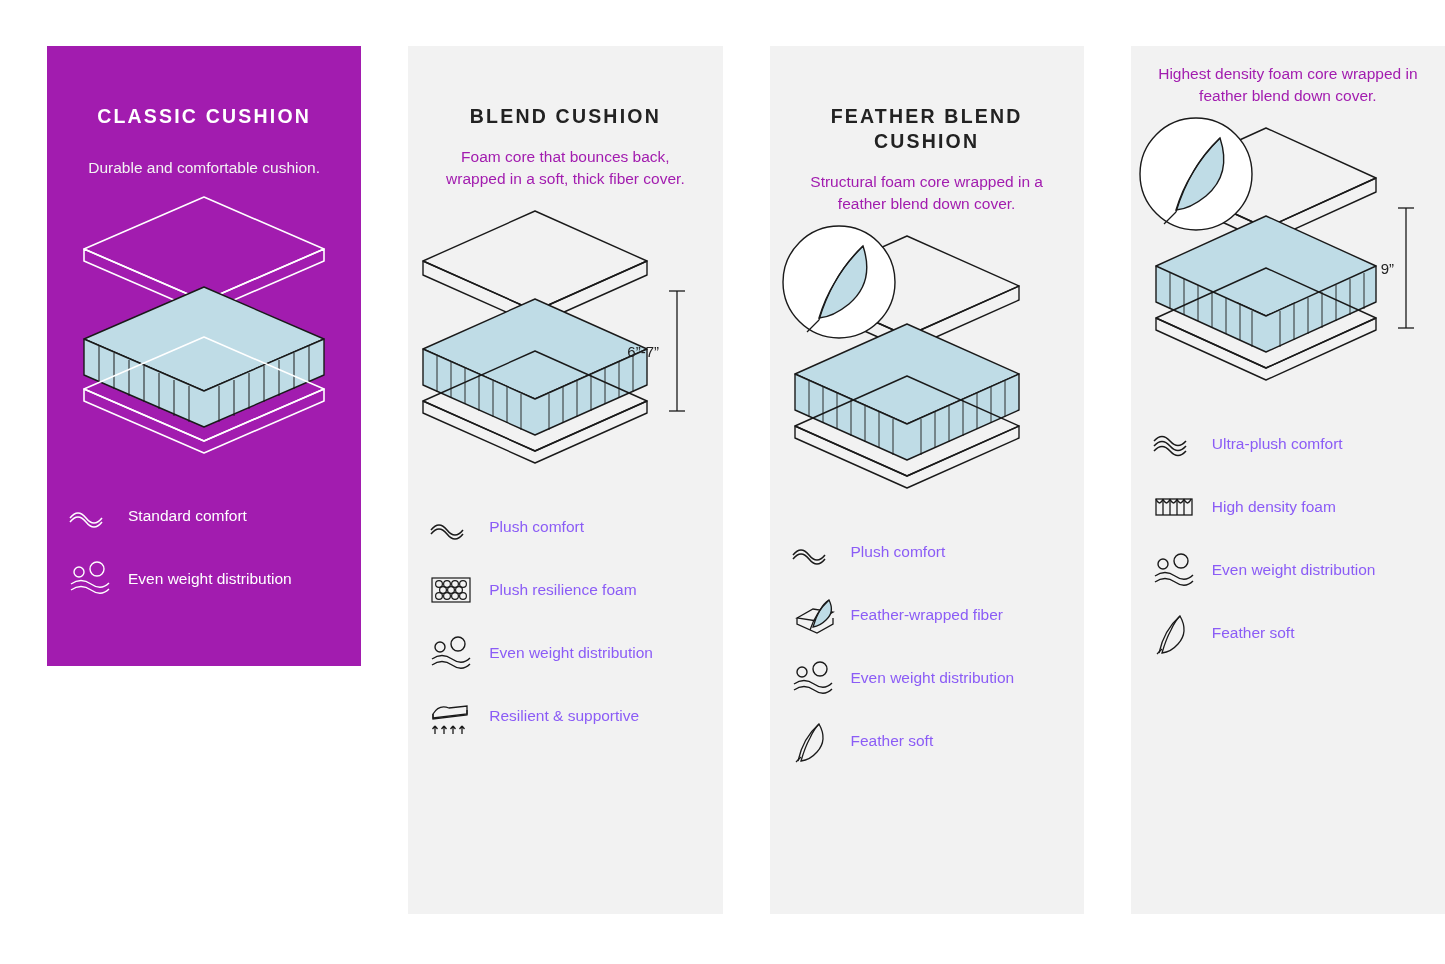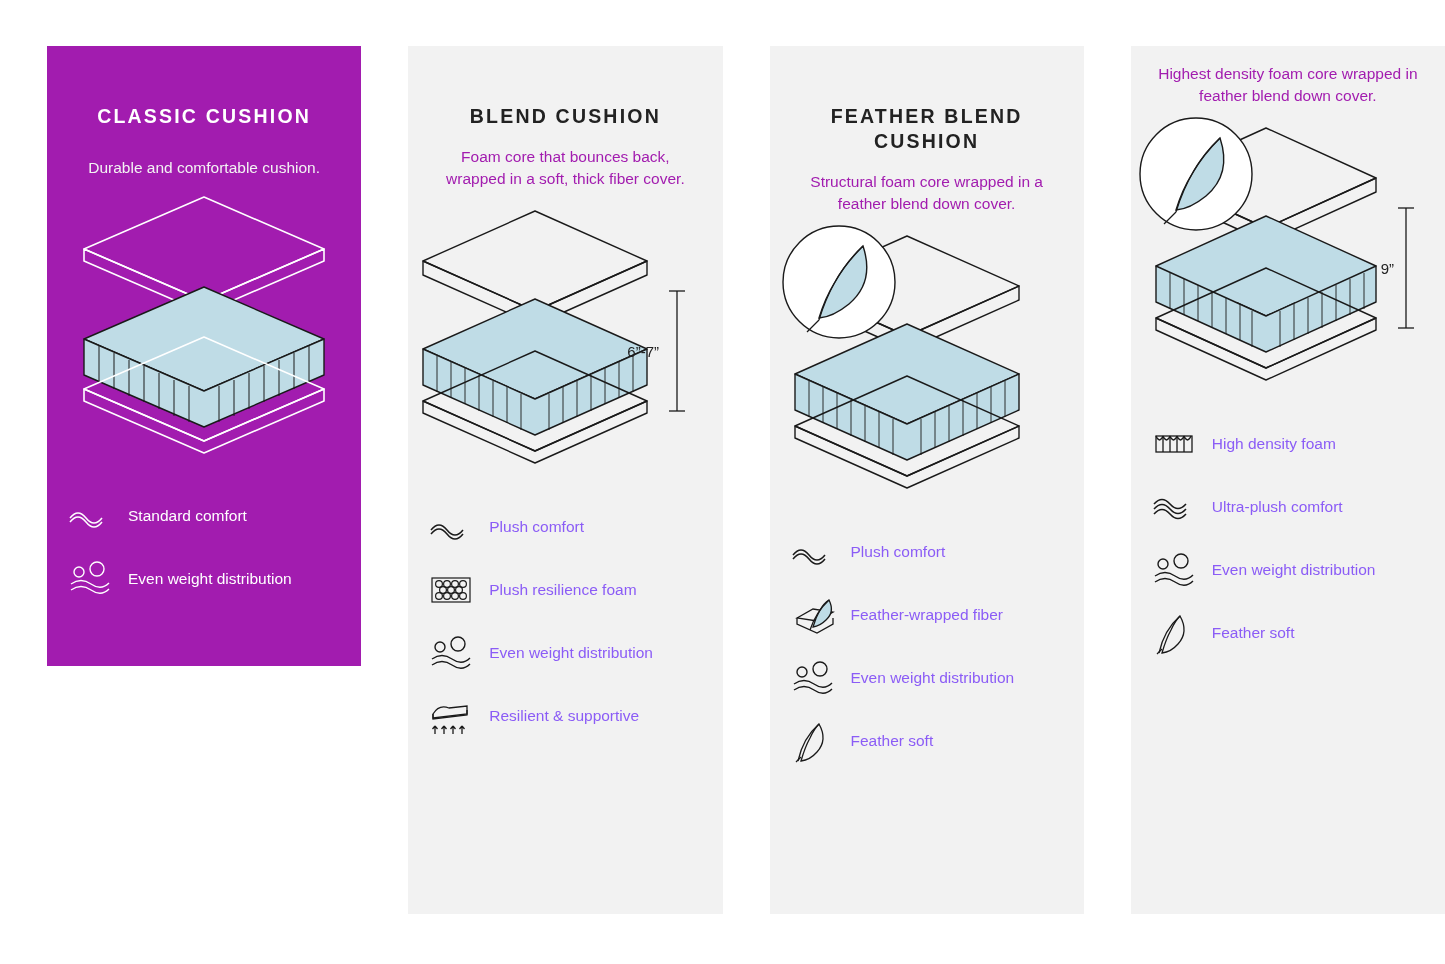--- a/index.html
+++ b/index.html
@@ -387,39 +387,39 @@
             <path d="M82 22 q12 36 -14 58 q-16 13 -30 14 q6 -20 16 -36 q10 -18 28 -36 z" fill="#bfdce6" stroke="#1a1a1a" stroke-width="1.4"></path>
             <path d="M82 22 q-30 28 -44 74" fill="none" stroke="#1a1a1a" stroke-width="1.2"></path>
             <path d="M38 96 l-12 12" fill="none" stroke="#1a1a1a" stroke-width="1.2"></path>
           </g>
           <text x="256" y="158" font-family="Liberation Sans, sans-serif" font-size="15" fill="#222" text-anchor="end">9”</text>
         </svg>
       </div>
       <div class="features">
         <div class="feature">
           <span class="ficon">
+            <svg width="52" height="30" viewBox="0 0 52 30">
+                <path d="M4 12 q8 -9 16 0 t16 0" fill="none" stroke="#1a1a1a" stroke-width="1.5"></path>
+                <path d="M4 17 q8 -9 16 0 t16 0" fill="none" stroke="#1a1a1a" stroke-width="1.5"></path>
+                <path d="M4 22 q8 -9 16 0 t16 0" fill="none" stroke="#1a1a1a" stroke-width="1.5"></path>
+              </svg>
+          </span>
+          <span class="flabel">Ultra-plush comfort</span>
+        </div>
+        <div class="feature">
+          <span class="ficon">
             <svg width="52" height="36" viewBox="0 0 52 36">
                 <g fill="none" stroke="#1a1a1a" stroke-width="1.3">
                   <rect x="6" y="10" width="36" height="16"></rect>
                   <path d="M13 10 l0 16 M20 10 l0 16 M27 10 l0 16 M34 10 l0 16"></path>
                   <path d="M6 10 q3.5 8 7 0 M13 10 q3.5 8 7 0 M20 10 q3.5 8 7 0 M27 10 q3.5 8 7 0 M34 10 q3.5 8 7 0"></path>
                 </g>
               </svg>
           </span>
           <span class="flabel">High density foam</span>
-        </div>
-        <div class="feature">
-          <span class="ficon">
-            <svg width="52" height="30" viewBox="0 0 52 30">
-                <path d="M4 12 q8 -9 16 0 t16 0" fill="none" stroke="#1a1a1a" stroke-width="1.5"></path>
-                <path d="M4 17 q8 -9 16 0 t16 0" fill="none" stroke="#1a1a1a" stroke-width="1.5"></path>
-                <path d="M4 22 q8 -9 16 0 t16 0" fill="none" stroke="#1a1a1a" stroke-width="1.5"></path>
-              </svg>
-          </span>
-          <span class="flabel">Ultra-plush comfort</span>
         </div>
         <div class="feature">
           <span class="ficon">
             <svg width="52" height="40" viewBox="0 0 52 40">
                 <g fill="none" stroke="#1a1a1a" stroke-width="1.4">
                   <circle cx="13" cy="14" r="5"></circle>
                   <circle cx="31" cy="11" r="7"></circle>
                   <path d="M5 26 q10 -7 20 0 t18 -1"></path>
                   <path d="M5 32 q10 -7 20 0 t18 -1"></path>
                 </g>

